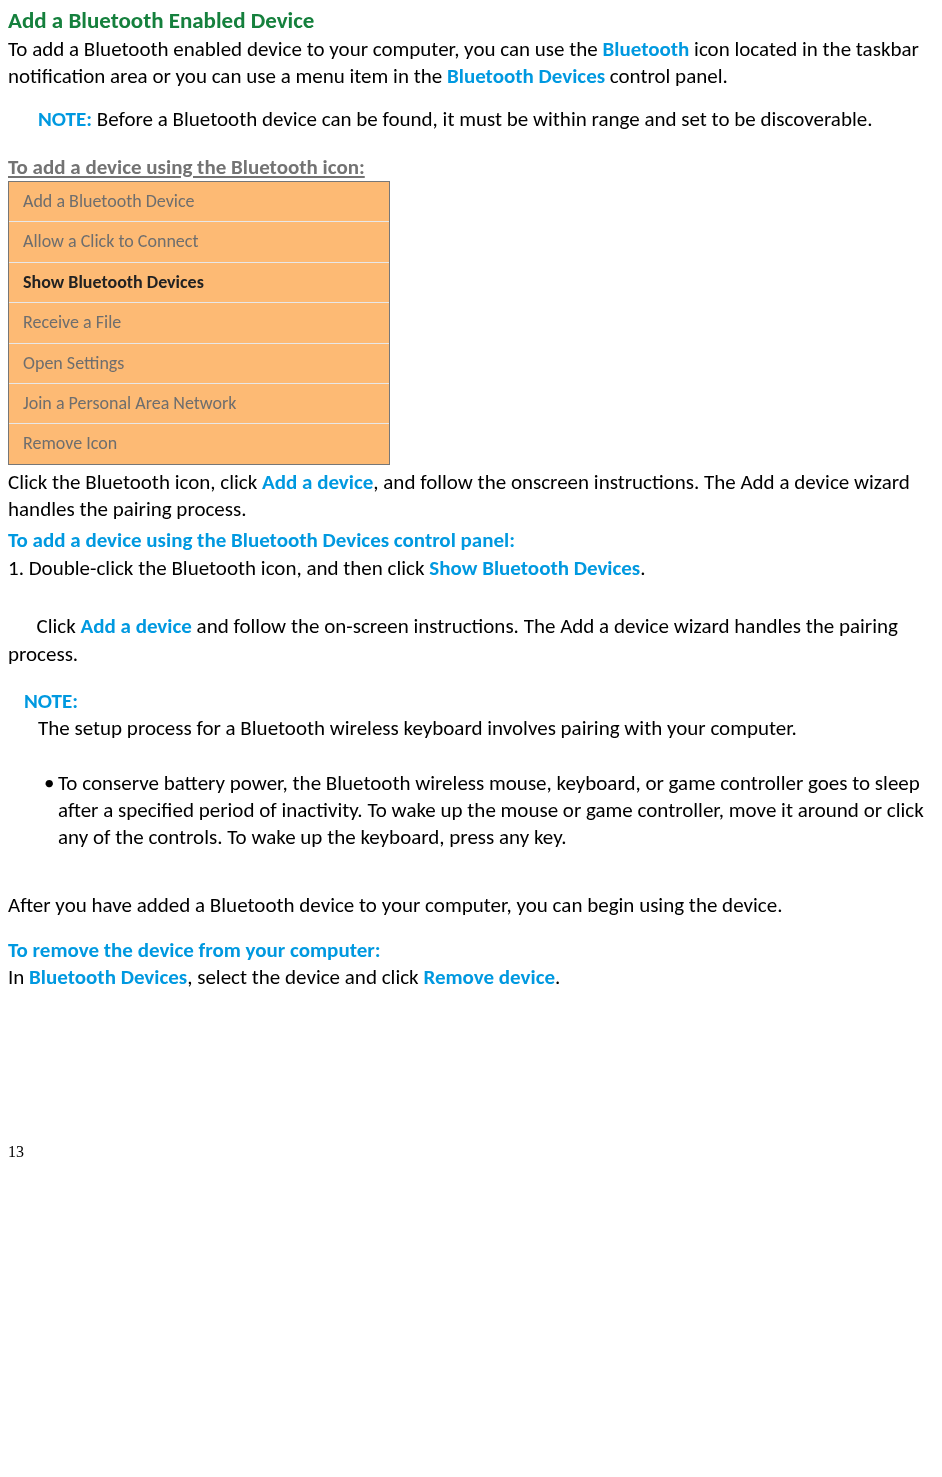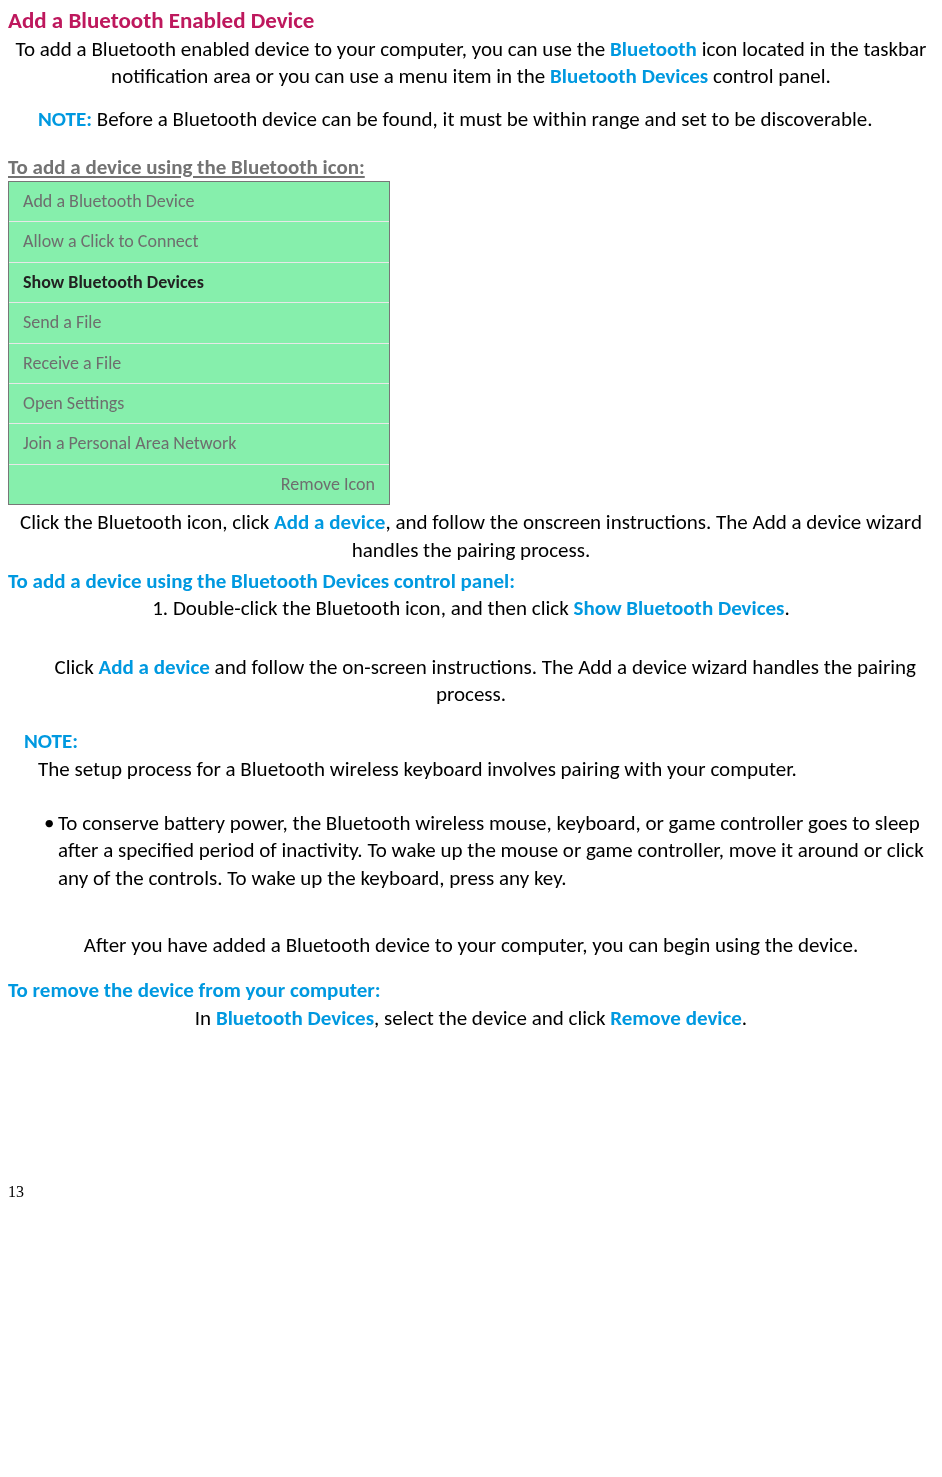--- a/index.html
+++ b/index.html
@@ -8,21 +8,21 @@
       line-height: 1.3;
       color: #000;
       max-width: 942px;
       margin: 0;
       padding: 6px 8px 20px 8px;
       background: #fff;
     }
     .blue { color: #0099e0; }
     .bold { font-weight: bold; }
     .heading-main {
-      color: #be185d;
+      color: #15803d;
       font-weight: bold;
       font-size: 23px;
       margin-bottom: 0;
     }
     .sub-heading {
       color: #737373;
       font-weight: bold;
       text-decoration: underline;
       margin-top: 20px;
     }
@@ -31,37 +31,37 @@
       margin-top: 16px;
       margin-bottom: 18px;
     }
     .note-label {
       color: #0099e0;
       font-weight: bold;
     }
     .menu-box {
       border: 1px solid #777;
       width: 380px;
-      background: #86efac;
+      background: #fdba74;
       margin-top: 0;
       margin-bottom: 4px;
       padding: 0;
     }
     .menu-item {
       padding: 8px 14px;
       border-bottom: 1px solid #e8e8e8;
       color: #6e6e6e;
       font-size: 18px;
     }
-    .menu-item:last-child { border-bottom: none; text-align: right; }
+    .menu-item:last-child { border-bottom: none; }
     .menu-item.highlight {
       font-weight: bold;
       color: #222;
     }
-    .body-para { margin: 0 0 4px 0; text-align: center; }
+    .body-para { margin: 0 0 4px 0; }
     .page-number {
       margin-top: 150px;
       font-size: 16px;
       font-family: Liberation Serif, serif;
     }
     .bullet-row {
       margin-left: 20px;
       display: flex;
     }
     .bullet-marker {
@@ -84,21 +84,20 @@
 <div class="note-block">
   <span class="note-label">NOTE:</span><span> Before a Bluetooth device can be found, it must be within range and set to be discoverable.</span>
 </div>
 
 <div class="sub-heading">To add a device using the Bluetooth icon:</div>
 
 <div class="menu-box">
   <div class="menu-item">Add a Bluetooth Device</div>
   <div class="menu-item">Allow a Click to Connect</div>
   <div class="menu-item highlight">Show Bluetooth Devices</div>
-  <div class="menu-item">Send a File</div>
   <div class="menu-item">Receive a File</div>
   <div class="menu-item">Open Settings</div>
   <div class="menu-item">Join a Personal Area Network</div>
   <div class="menu-item">Remove Icon</div>
 </div>
 
 <p class="body-para">
   <span>Click the Bluetooth icon, click </span><span class="blue bold">Add a device</span><span>, and follow the onscreen instructions. The Add a device wizard handles the pairing process.</span>
 </p>
 

